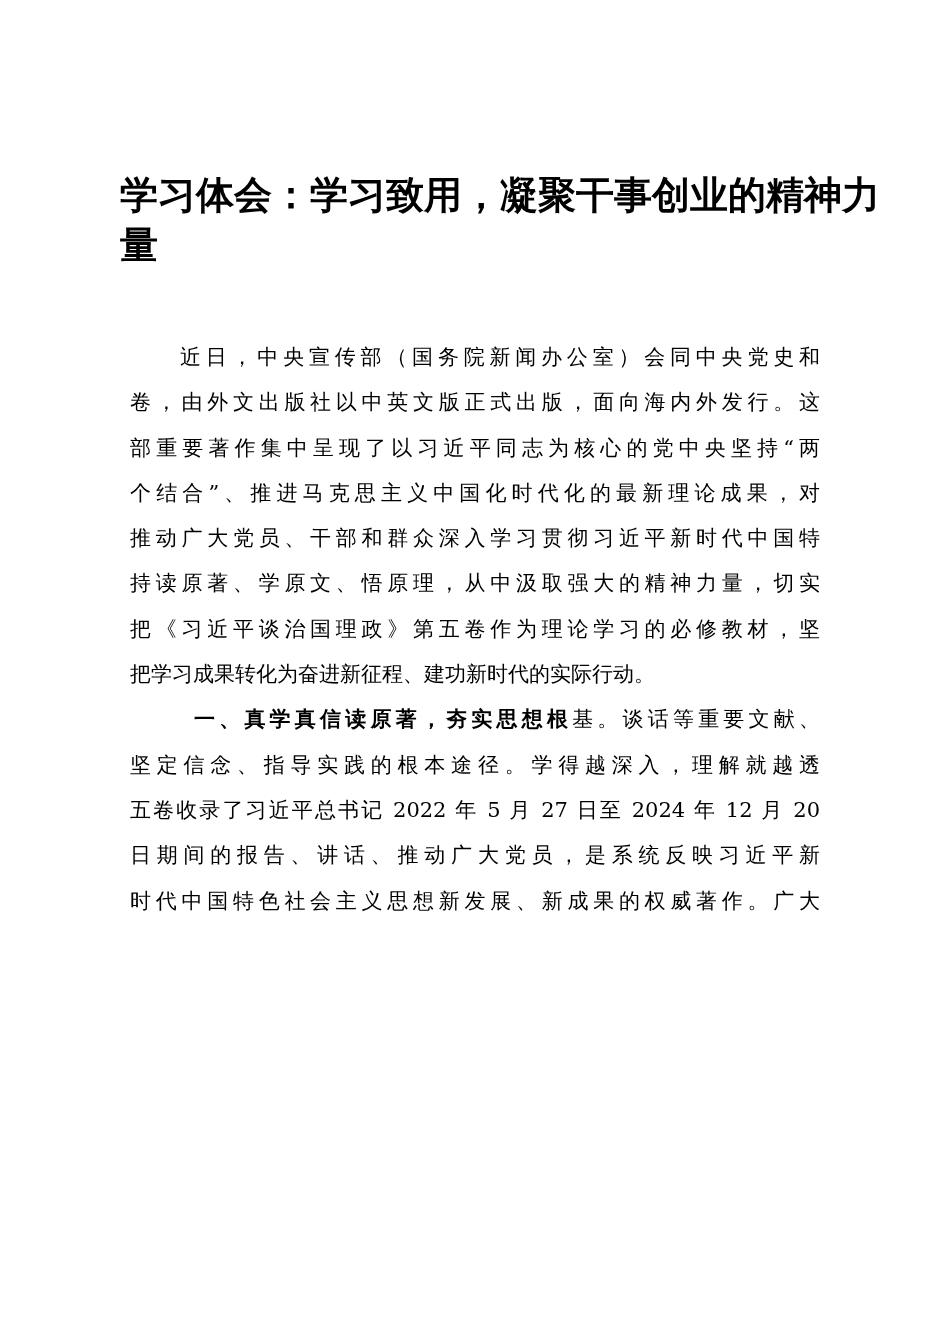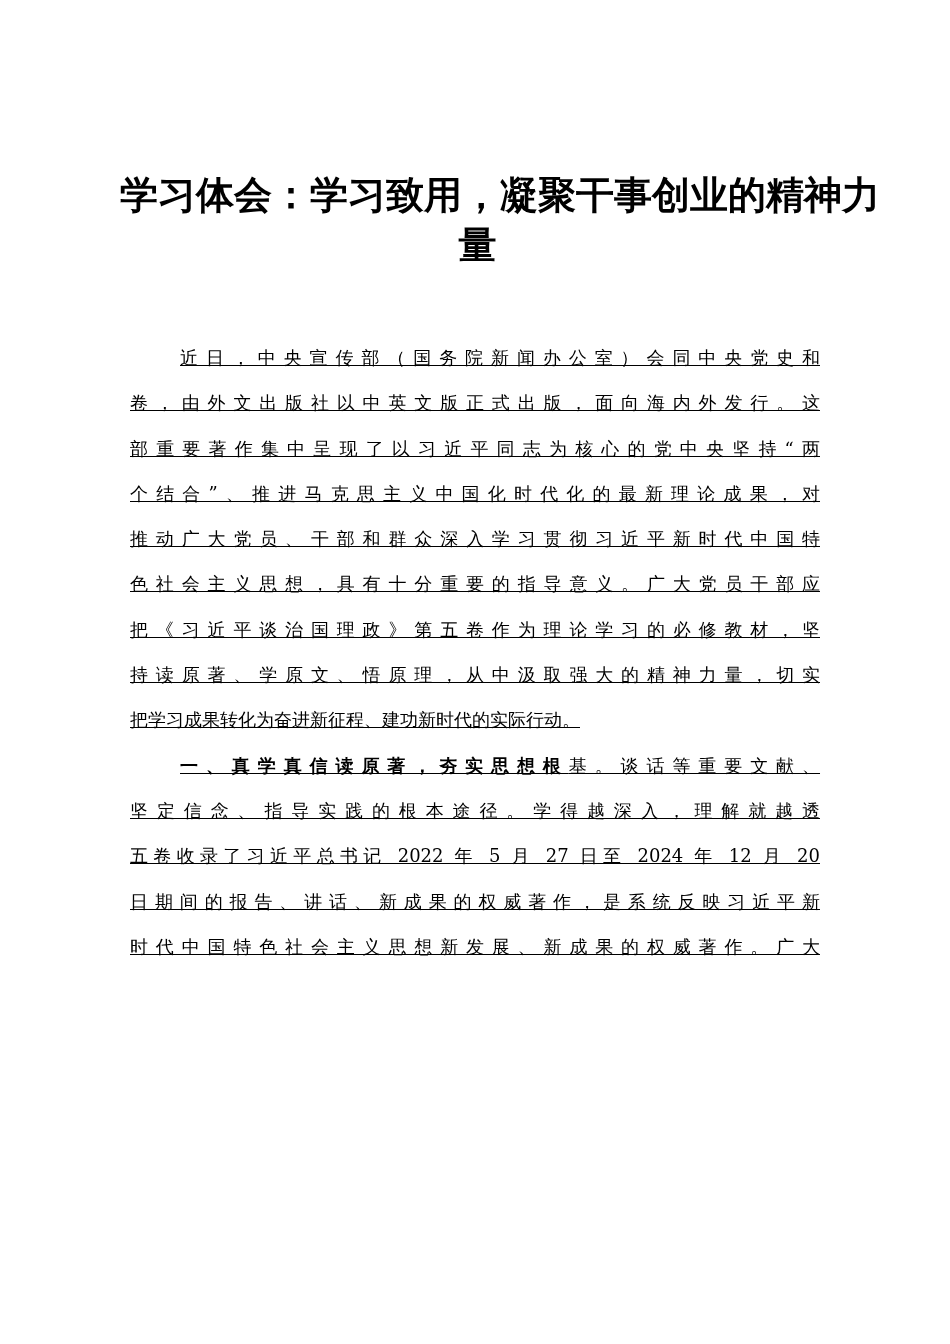--- a/index.html
+++ b/index.html
@@ -21,84 +21,82 @@
       top: 0;
       width: 950px;
       height: 1344px;
       background: #ffffff;
     }
     .title {
       position: absolute;
       left: 120px;
       width: 715px;
       top: 170px;
-      text-align: center;
       font-family: "DejaVu Sans", "Liberation Sans", sans-serif;
       font-weight: bold;
       font-size: 38px;
       line-height: 50px;
       letter-spacing: 0px;
     }
     .title .line {
       display: block;
       white-space: nowrap;
     }
     .body-text {
       position: absolute;
       left: 130px;
       width: 690px;
       top: 335px;
-      font-size: 18px;
+      font-size: 21px;
       line-height: 45.3px;
-      text-decoration: underline;
     }
     .body-text .line {
       display: block;
       white-space: nowrap;
       text-align: justify;
       text-align-last: justify;
       height: 45.3px;
     }
     .body-text .line.last {
       text-align-last: left;
     }
     .body-text .line.indent {
       padding-left: 50px;
     }
     .heading-run {
       font-family: "DejaVu Sans", "Liberation Sans", sans-serif;
       font-weight: bold;
+      margin-left: 14px;
     }
   </style>
 </head>
 <body>
 
 <div class="page">
 
   <h1 class="title" style="margin:0;">
     <span class="line">学习体会：学习致用，凝聚干事创业的精神力</span>
     <span class="line">量</span>
   </h1>
 
   <div class="body-text">
 
     <div>
       <span class="line indent">近日，中央宣传部（国务院新闻办公室）会同中央党史和</span>
       <span class="line">卷，由外文出版社以中英文版正式出版，面向海内外发行。这</span>
       <span class="line">部重要著作集中呈现了以习近平同志为核心的党中央坚持“两</span>
       <span class="line">个结合”、推进马克思主义中国化时代化的最新理论成果，对</span>
       <span class="line">推动广大党员、干部和群众深入学习贯彻习近平新时代中国特</span>
-      <span class="line">色社会主义思想，具有十分重要的指导意义。广大党员干部应</span>
+      <span class="line">持读原著、学原文、悟原理，从中汲取强大的精神力量，切实</span>
       <span class="line">把《习近平谈治国理政》第五卷作为理论学习的必修教材，坚</span>
-      <span class="line">持读原著、学原文、悟原理，从中汲取强大的精神力量，切实</span>
       <span class="line last">把学习成果转化为奋进新征程、建功新时代的实际行动。</span>
     </div>
 
     <div>
       <span class="line indent"><span class="heading-run">一、真学真信读原著，夯实思想根</span><span>基。谈话等重要文献、</span></span>
       <span class="line">坚定信念、指导实践的根本途径。学得越深入，理解就越透</span>
       <span class="line">五卷收录了习近平总书记 2022 年 5 月 27 日至 2024 年 12 月 20</span>
-      <span class="line">日期间的报告、讲话、新成果的权威著作，是系统反映习近平新</span>
+      <span class="line">日期间的报告、讲话、推动广大党员，是系统反映习近平新</span>
       <span class="line">时代中国特色社会主义思想新发展、新成果的权威著作。广大</span>
     </div>
 
   </div>
 </div>
 
 </body></html>

